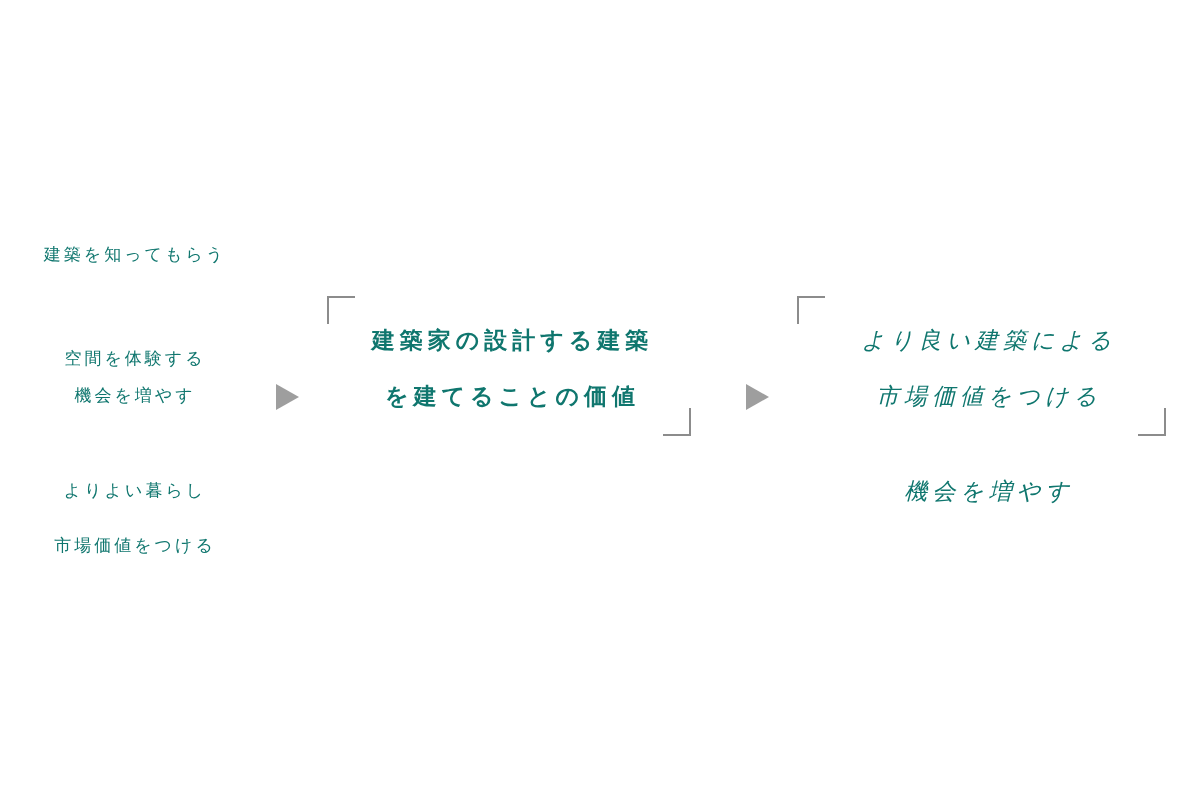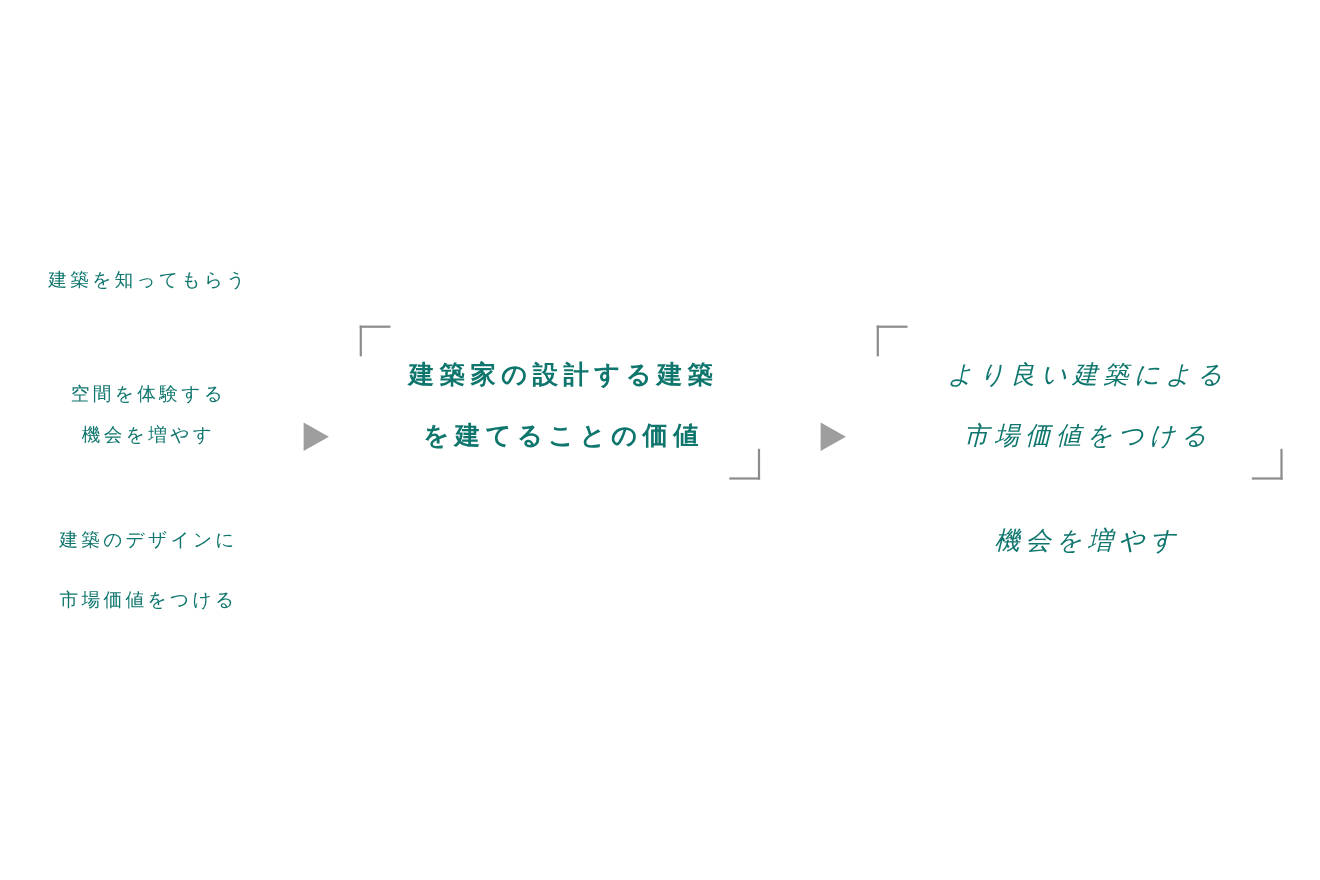--- a/index.html
+++ b/index.html
@@ -81,21 +81,21 @@
 </head>
 <body>
 
 <div class="canvas">
 
   <div class="txt left-line" style="top:243px">建築を知ってもらう</div>
 
   <div class="txt left-line" style="top:347px">空間を体験する</div>
   <div class="txt left-line" style="top:384px">機会を増やす</div>
 
-  <div class="txt left-line" style="top:479px">建築のデザインに</div>
+  <div class="txt left-line" style="top:479px">よりよい暮らし</div>
   <div class="txt left-line" style="top:534px">市場価値をつける</div>
 
   <div class="arrow arrow-1"></div>
 
   <div class="bracket bracket-open b-mid-open"></div>
   <div class="txt mid-line" style="top:325px">建築家の設計する建築</div>
   <div class="txt mid-line" style="top:381px">を建てることの価値</div>
   <div class="bracket bracket-close b-mid-close"></div>
 
   <div class="arrow arrow-2"></div>

